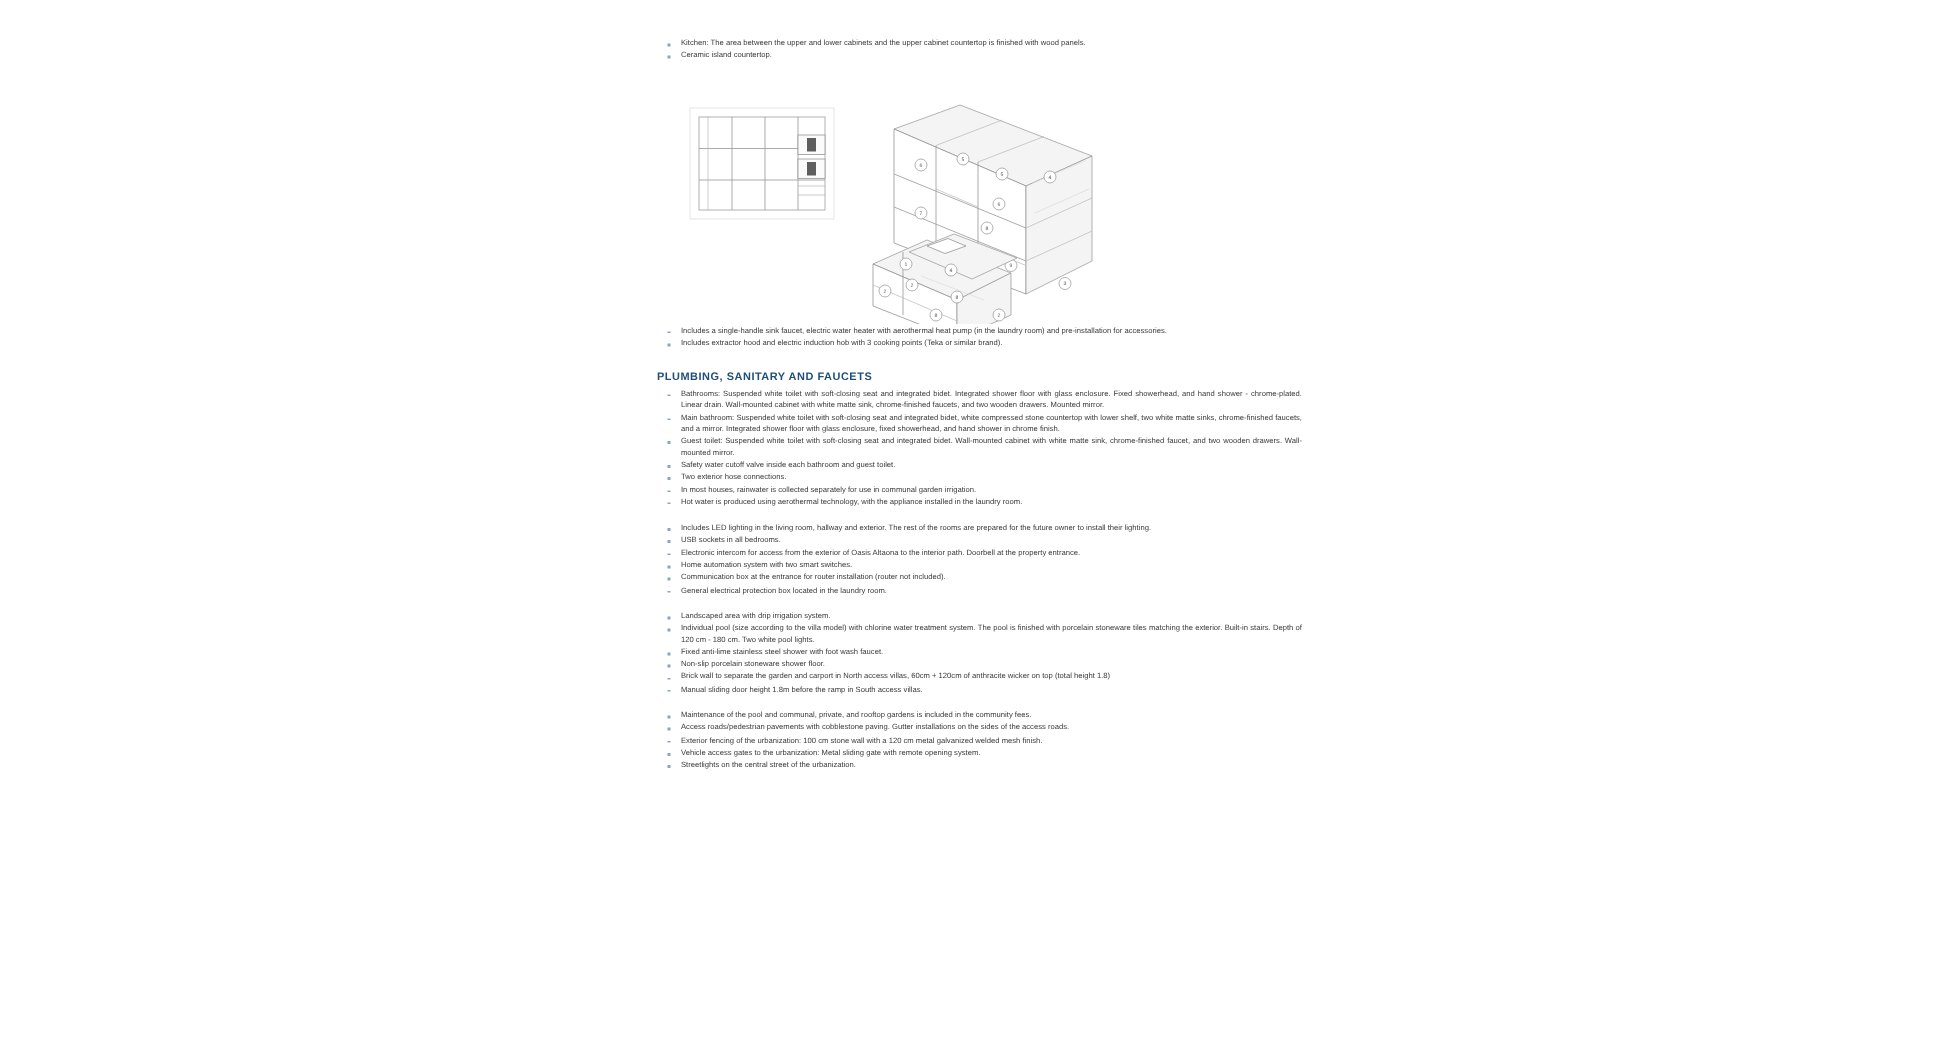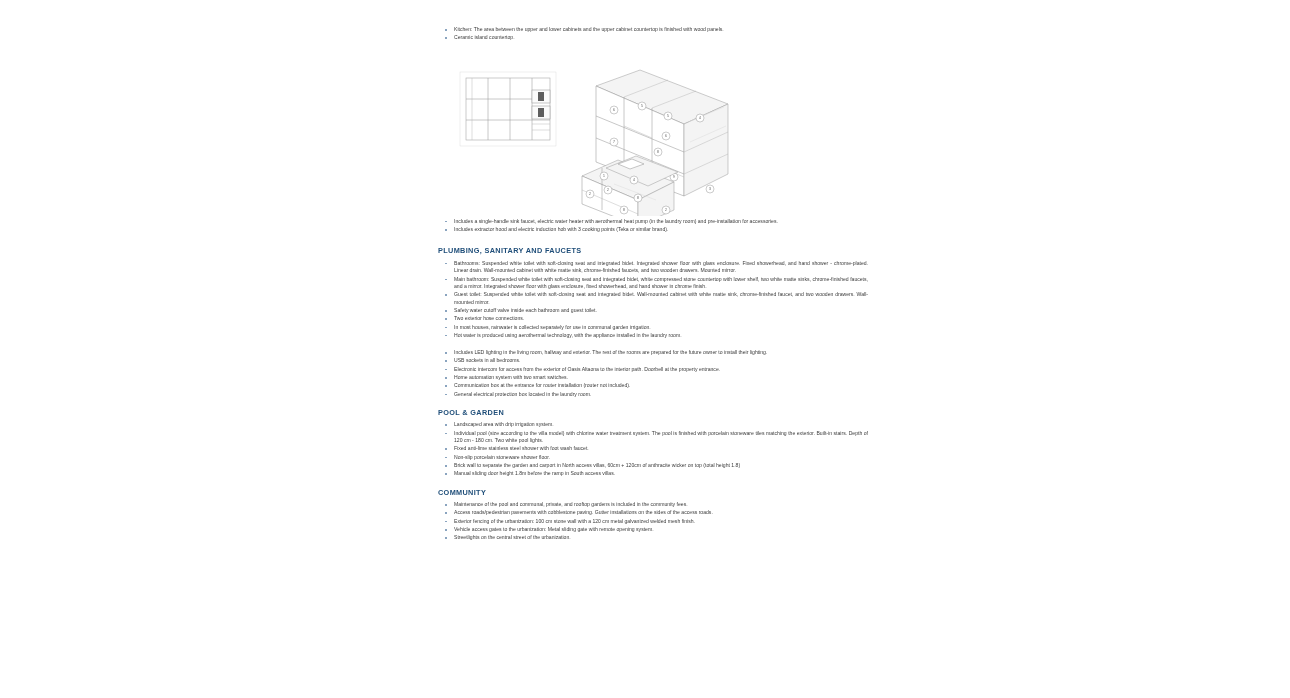--- a/index.html
+++ b/index.html
@@ -177,33 +177,31 @@
       <li class="mix-mid">Includes LED lighting in the living room, hallway and exterior. The rest of the rooms are prepared for the future owner to install their lighting.</li>
       <li class="mix-mid">USB sockets in all bedrooms.</li>
       <li>Electronic intercom for access from the exterior of Oasis Altaona to the interior path. Doorbell at the property entrance.</li>
       <li>Home automation system with two smart switches.</li>
       <li class="dim">Communication box at the entrance for router installation (router not included).</li>
       <li>General electrical protection box located in the laundry room.</li>
     </ul>
 
     <div class="gap-m"></div>
 
-    <h2 class="sec-head">POOL &amp; GARDEN</h2>
     <ul class="bl">
       <li class="mix-mid">Landscaped area with drip irrigation system.</li>
       <li>Individual pool (size according to the villa model) with chlorine water treatment system. The pool is finished with porcelain stoneware tiles matching the exterior. Built-in stairs. Depth of 120 cm - 180 cm. Two white pool lights.</li>
       <li>Fixed anti-lime stainless steel shower with foot wash faucet.</li>
       <li>Non-slip porcelain stoneware shower floor.</li>
       <li>Brick wall to separate the garden and carport in North access villas, 60cm + 120cm of anthracite wicker on top (total height 1.8)</li>
       <li>Manual sliding door height 1.8m before the ramp in South access villas.</li>
     </ul>
 
     <div class="gap-m"></div>
 
-    <h2 class="sec-head">COMMUNITY</h2>
     <ul class="bl">
       <li>Maintenance of the pool and communal, private, and rooftop gardens is included in the community fees.</li>
       <li>Access roads/pedestrian pavements with cobblestone paving. Gutter installations on the sides of the access roads.</li>
       <li>Exterior fencing of the urbanization: 100 cm stone wall with a 120 cm metal galvanized welded mesh finish.</li>
       <li>Vehicle access gates to the urbanization: Metal sliding gate with remote opening system.</li>
       <li>Streetlights on the central street of the urbanization.</li>
     </ul>
 
   </div>
 </div>

